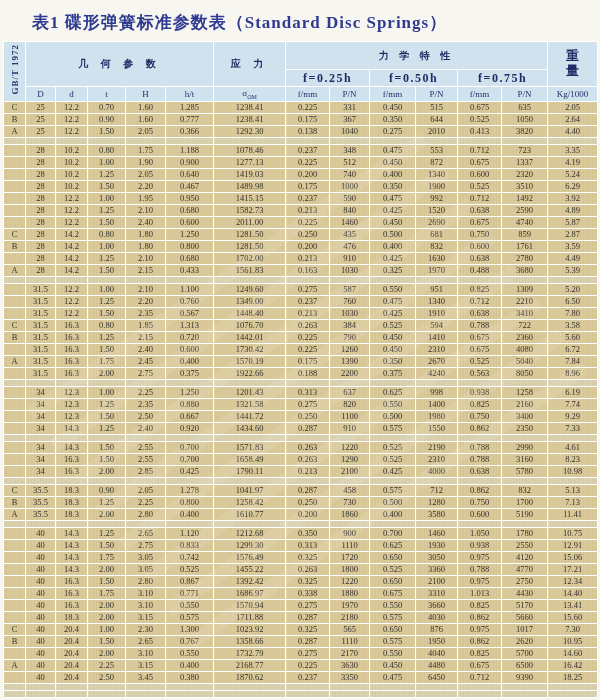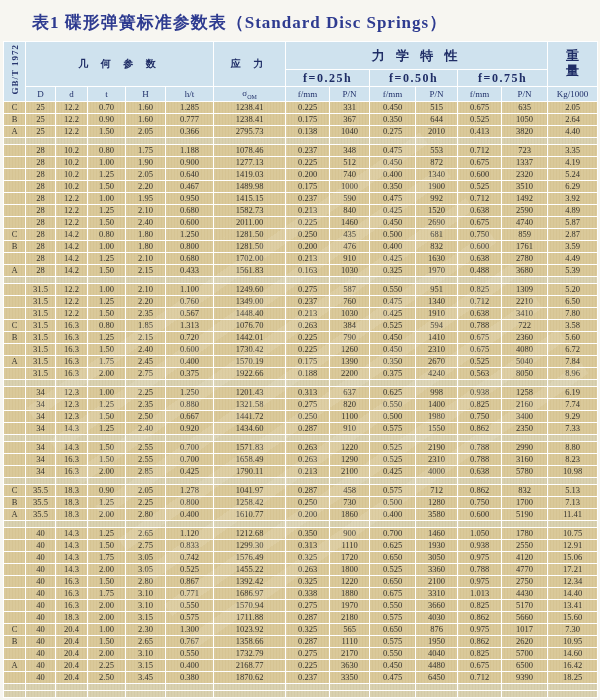--- a/index.html
+++ b/index.html
@@ -25,21 +25,21 @@
   }
   th.std-cell{
     background:#cfe2ee;width:22px;
   }
   .std-vertical{
     display:inline-block;
     writing-mode:vertical-rl;transform:rotate(180deg);
     font-size:9px;font-weight:bold;color:#27356e;letter-spacing:1px;
   }
   th.grp{font-size:10px;height:27px;letter-spacing:5px;}
-  th.grp-mech{font-size:13px;letter-spacing:4px;}
+  th.grp-mech{font-size:10px;letter-spacing:4px;}
   th.sub-f{font-size:12px;height:16px;letter-spacing:1.5px;font-weight:bold;}
   th.weight{font-size:13px;line-height:1.15;letter-spacing:0;}
   th.collbl{font-size:9px;height:14px;font-weight:normal;color:#20306a;background:#cfe2ee;}
   th.collbl sub{font-size:6px;}
   tbody td{
     background:#d9c795;
     background-image:repeating-linear-gradient(90deg,rgba(255,255,255,0.12) 0 1px,rgba(0,0,0,0.015) 1px 3px);
     font-size:8.5px;height:11px;color:#33312c;line-height:1;
   }
   tbody tr.sep td{
@@ -145,21 +145,21 @@
           <td>1050</td>
           <td>2.64</td>
         </tr>
         <tr>
           <td class="lbl">A</td>
           <td>25</td>
           <td>12.2</td>
           <td>1.50</td>
           <td>2.05</td>
           <td>0.366</td>
-          <td>2795.73</td>
+          <td>1292.30</td>
           <td>0.138</td>
           <td>1040</td>
           <td>0.275</td>
           <td>2010</td>
           <td>0.413</td>
           <td>3820</td>
           <td>4.40</td>
         </tr>
         <tr class="sep">
           <td></td>
@@ -600,21 +600,21 @@
           <td>1.50</td>
           <td>2.55</td>
           <td>0.700</td>
           <td>1571.83</td>
           <td>0.263</td>
           <td>1220</td>
           <td>0.525</td>
           <td>2190</td>
           <td>0.788</td>
           <td>2990</td>
-          <td>8.80</td>
+          <td>4.61</td>
         </tr>
         <tr>
           <td class="lbl"></td>
           <td>34</td>
           <td>16.3</td>
           <td>1.50</td>
           <td>2.55</td>
           <td>0.700</td>
           <td>1658.49</td>
           <td>0.263</td>

